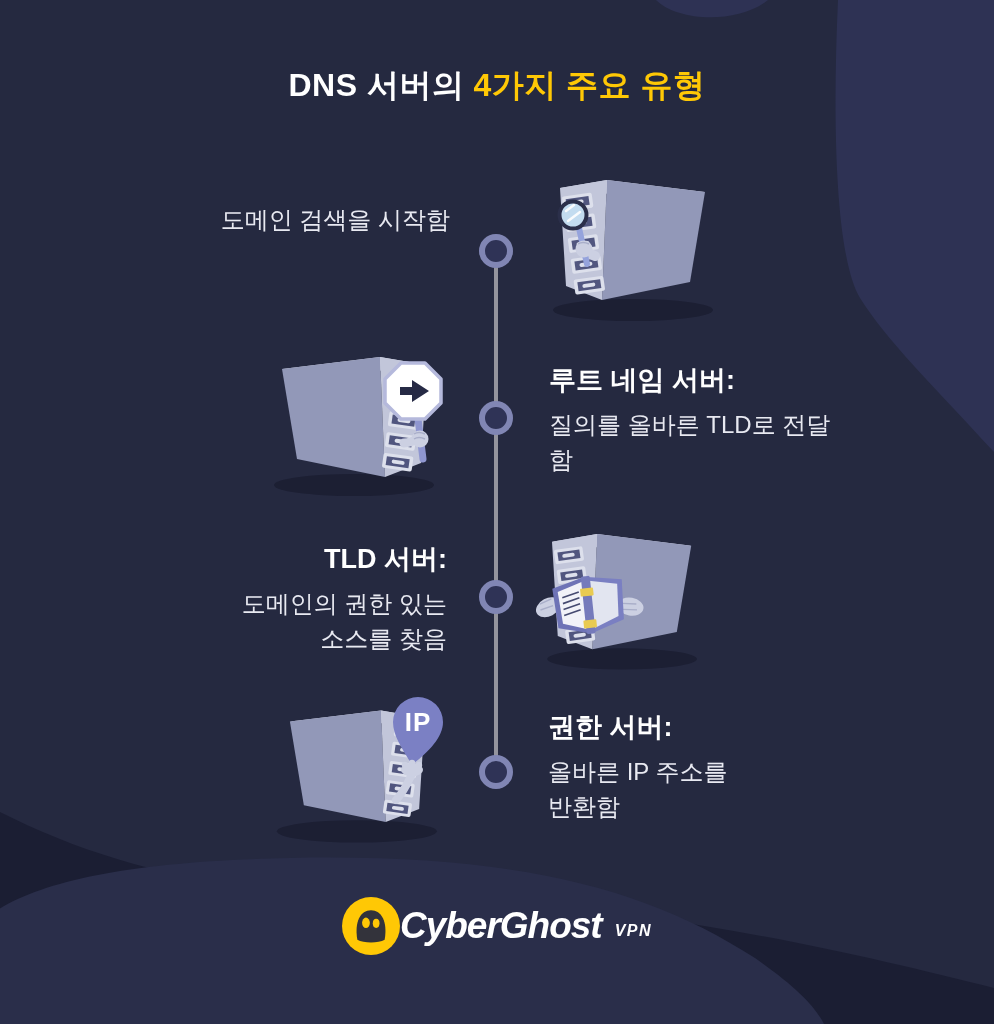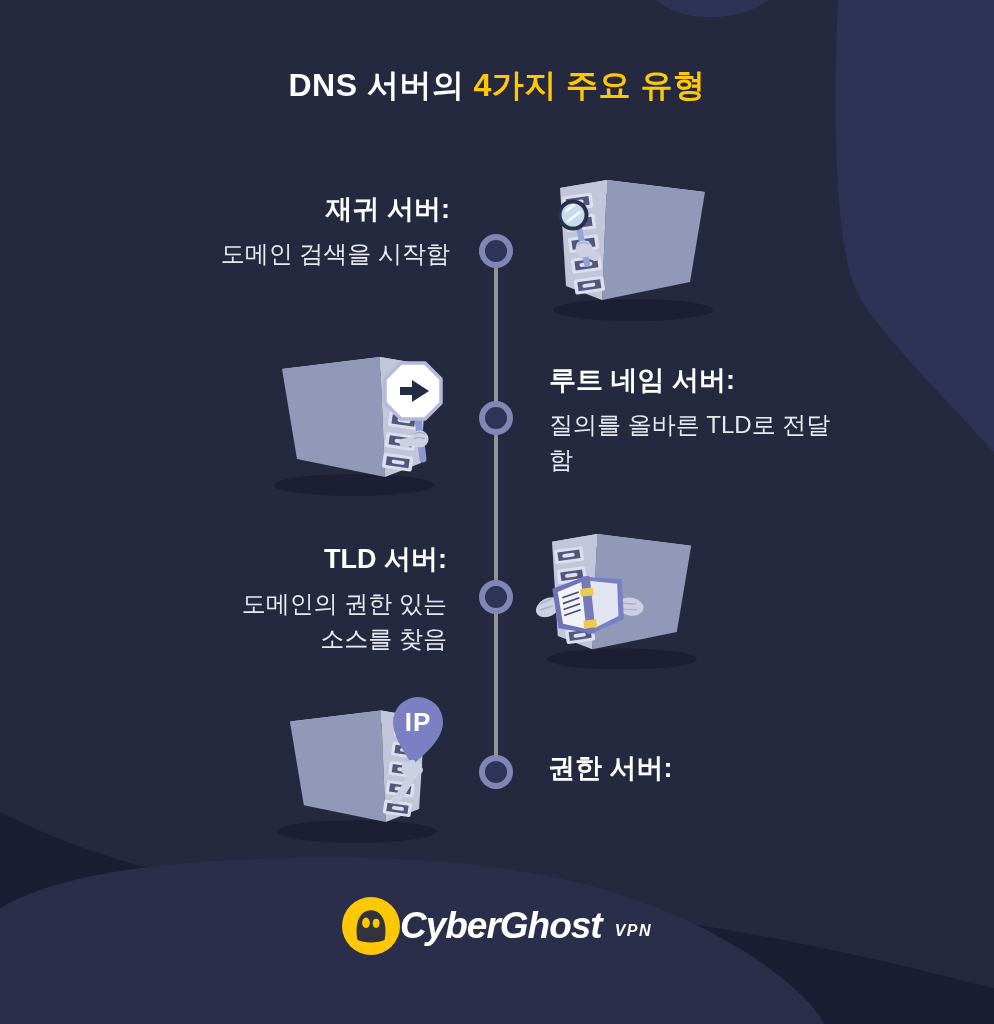--- a/index.html
+++ b/index.html
@@ -63,21 +63,20 @@
       <span>DNS 서버의</span><span class="hl">4가지 주요 유형</span>
     </div>
 
     <div class="tl-line"></div>
     <div class="tl-node n1"></div>
     <div class="tl-node n2"></div>
     <div class="tl-node n3"></div>
     <div class="tl-node n4"></div>
 
     <div class="sec ralign" style="top:193px;right:544px;width:330px;">
-      <div class="t">재귀 서버:</div>
       <div class="b">도메인 검색을 시작함</div>
     </div>
 
     <svg class="illo" style="left:535px;top:158px;" width="210" height="170" viewBox="0 0 210 170">
       <g>
         <ellipse cx="98" cy="152" rx="80" ry="11" fill="#1c1f33"></ellipse>
         <path d="M25 30 L72 22 L170 34 L123 42 Z" fill="#d4d7e6"></path>
         <path d="M72 22 L170 34 L155 124 L67 142 Z" fill="#9298b8"></path>
         <path d="M25 30 L72 22 L67 142 L31 128 Z" fill="#c2c6da"></path>
         <g transform="rotate(-8 49 82)">
@@ -226,22 +225,24 @@
         </g>
         <g transform="translate(150 89)">
           <circle cx="-7" cy="-4" r="3.2" fill="#ccd0e2"></circle>
           <circle cx="0" cy="-6" r="3.2" fill="#ccd0e2"></circle>
           <circle cx="7" cy="-4" r="3.2" fill="#ccd0e2"></circle>
           <ellipse cx="0" cy="1" rx="11" ry="6.5" fill="#ccd0e2"></ellipse>
         </g>
       </g>
     </svg>
 
-    <div class="sec" style="top:752px;left:548px;width:300px;">
+    <div class="sec" style="top:711px;left:548px;width:300px;">
       <div class="t">권한 서버:</div>
+      <div class="b">올바른 IP 주소를
+반환함</div>
     </div>
 
     <div class="logo">
       <div class="logo-badge">
         <svg width="42" height="42" viewBox="-20 -20 40 40">
           <path d="M-13 13 C-16 -4 -10 -15 0 -15 C10 -15 16 -4 13 13 C7 16.5 -7 16.5 -13 13 Z" fill="#33333b"></path>
           <ellipse cx="-4.8" cy="-3" rx="3.7" ry="5" fill="#ffc805"></ellipse>
           <ellipse cx="4.9" cy="-2.6" rx="3.2" ry="4.4" fill="#ffc805"></ellipse>
         </svg>
       </div>

